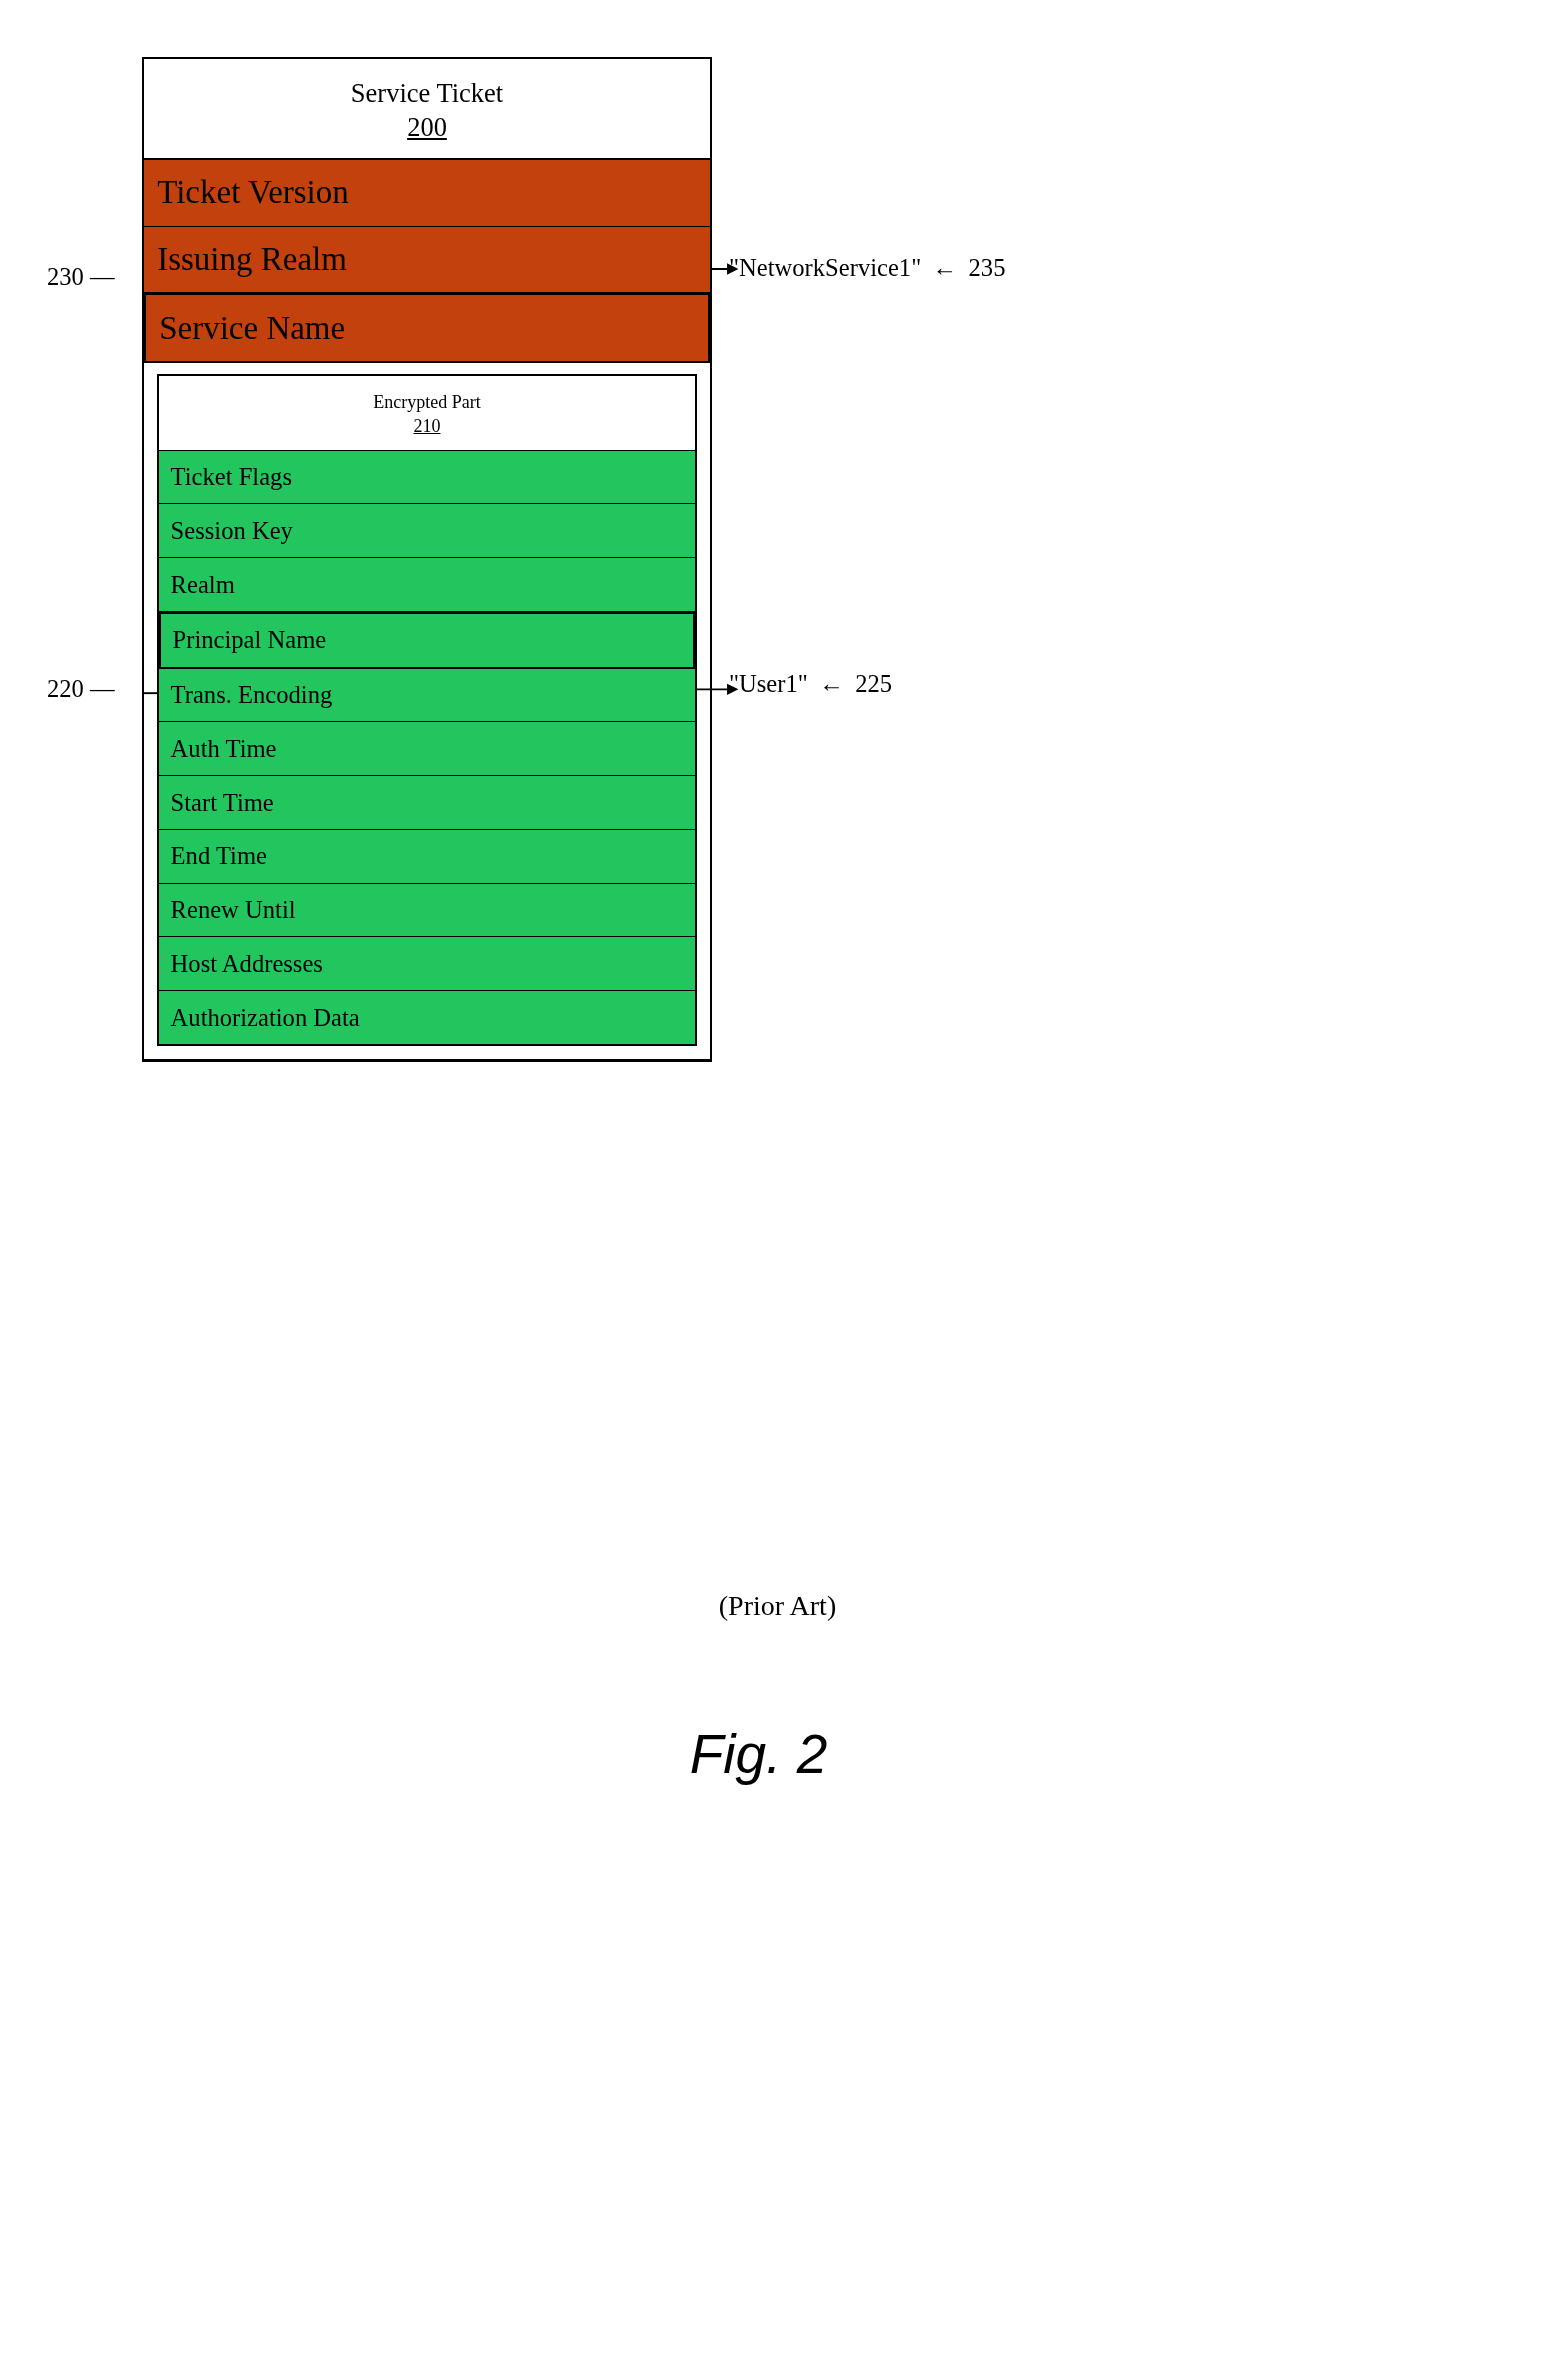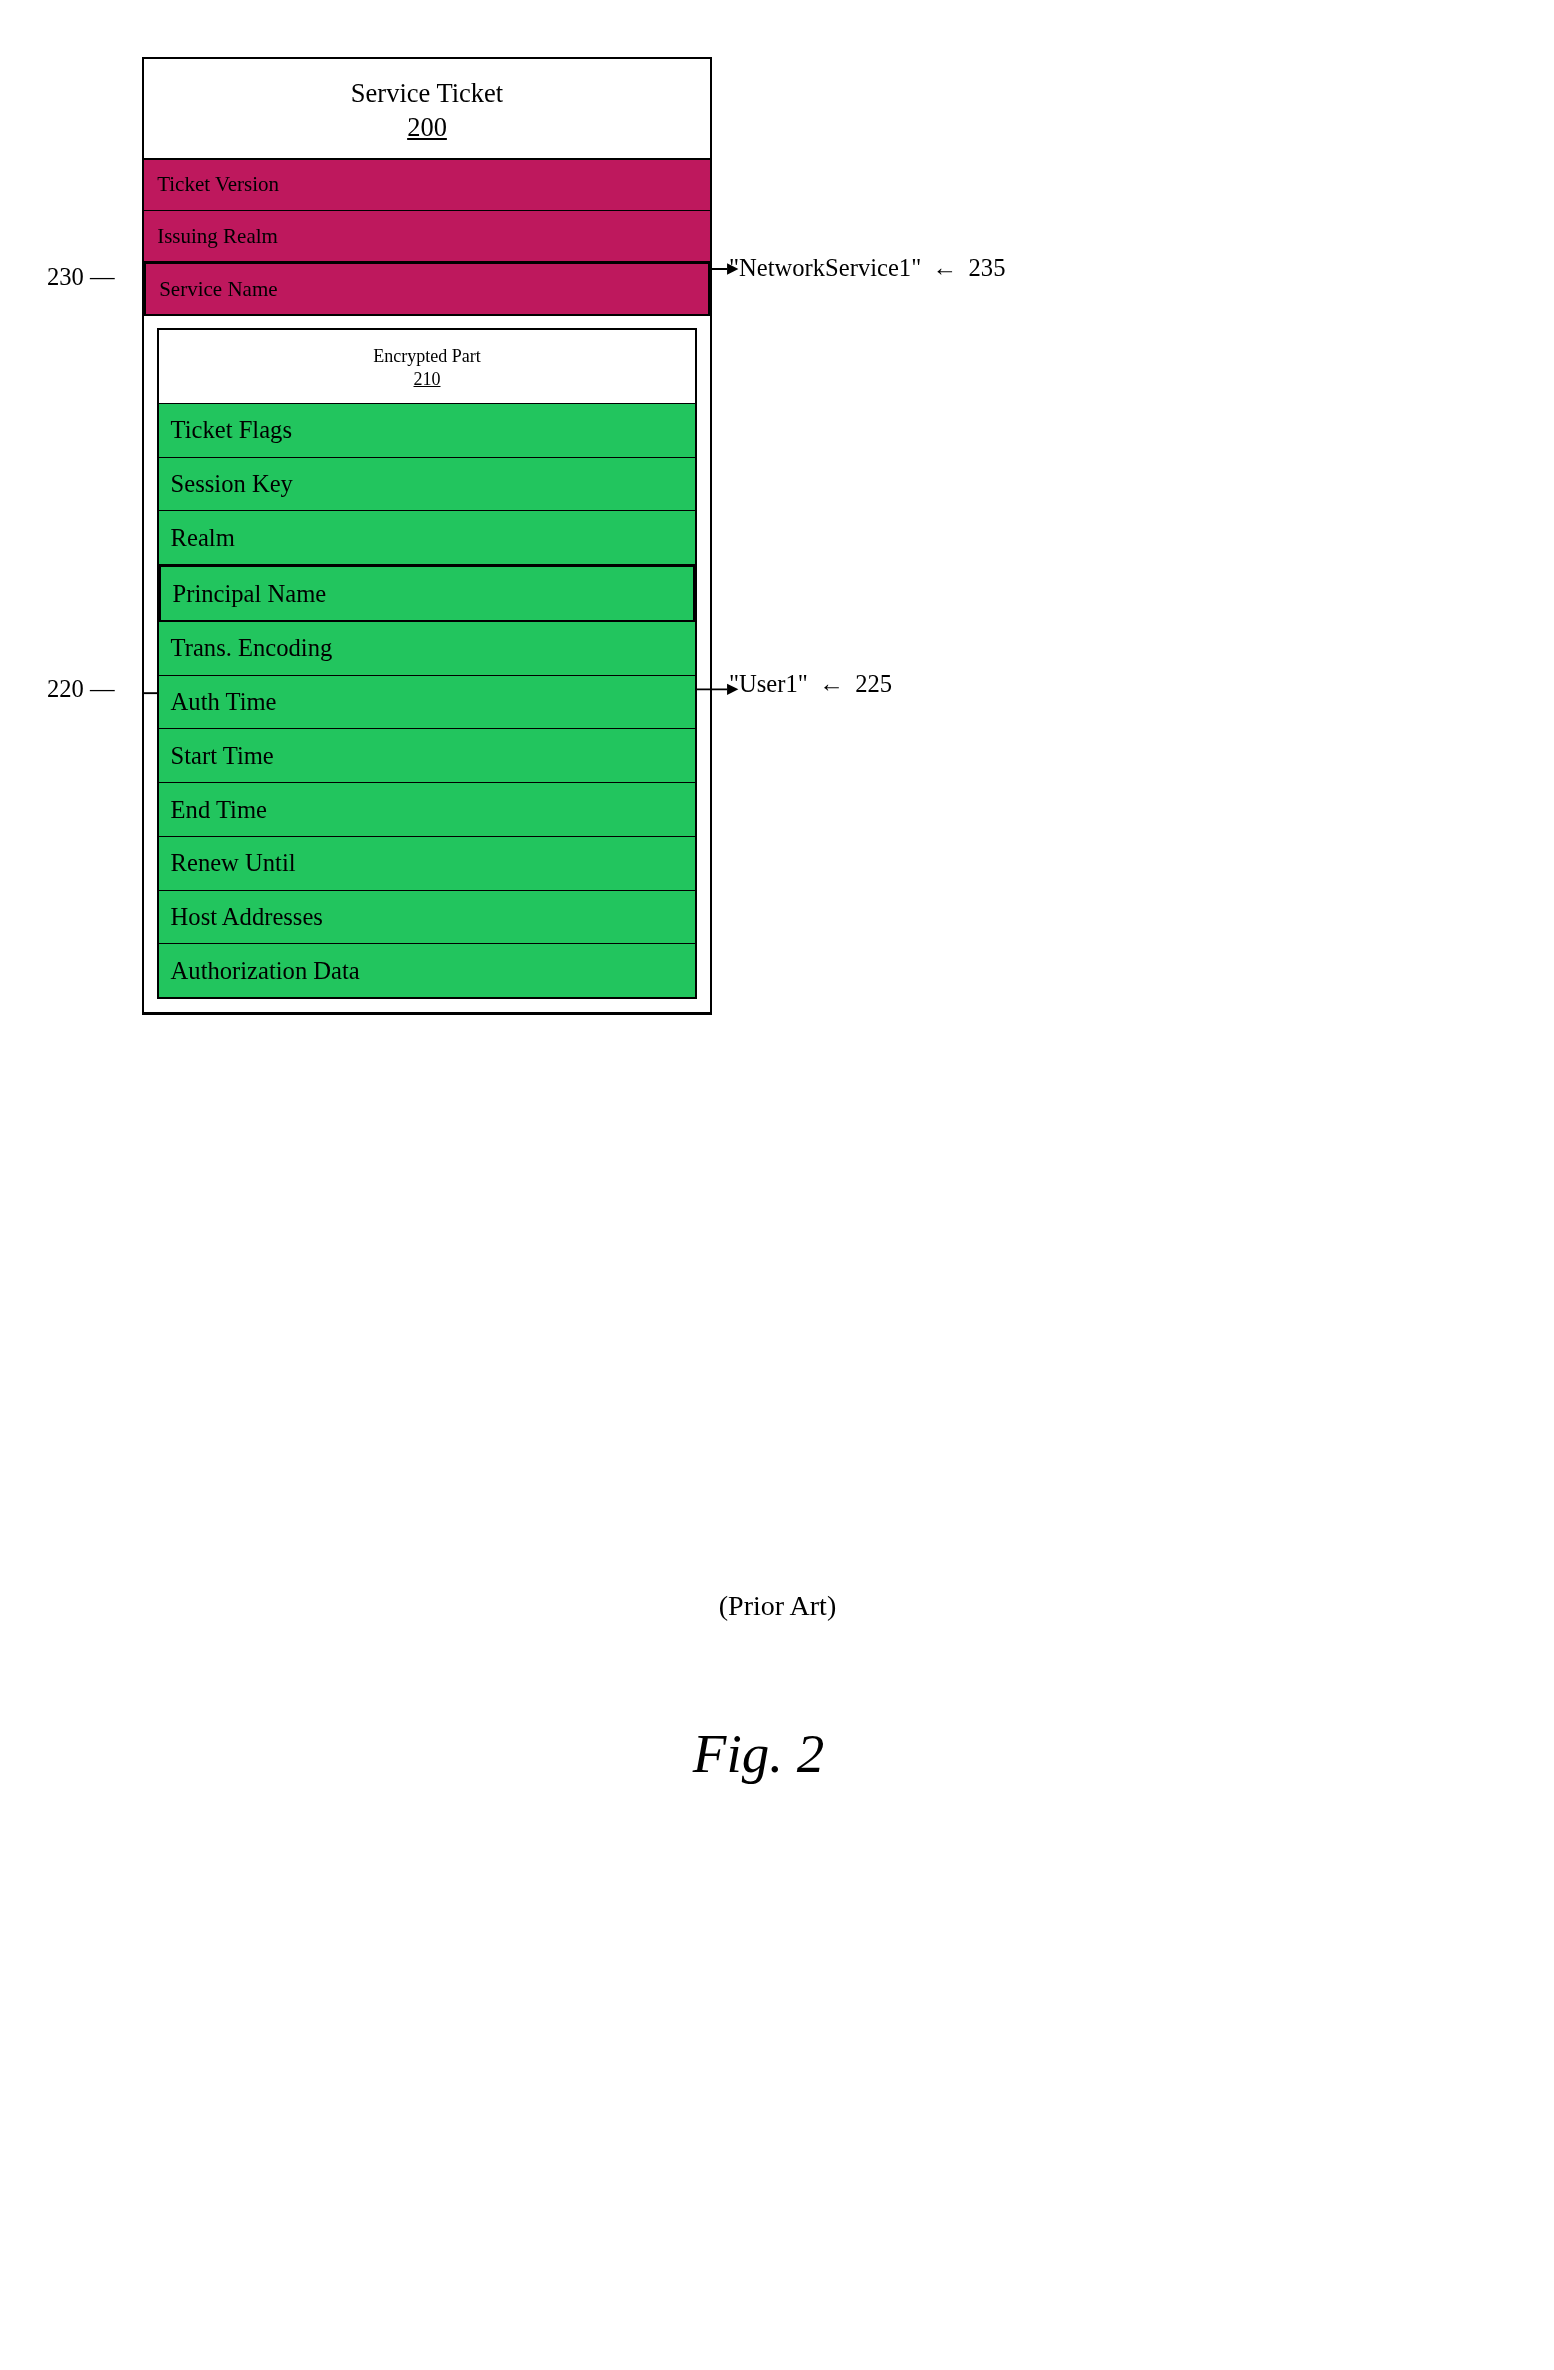--- a/index.html
+++ b/index.html
@@ -47,23 +47,23 @@
       line-height: 1.3;
     }
 
     .service-ticket-header .underline {
       text-decoration: underline;
     }
 
     .ticket-row {
       border-bottom: 1.4px solid #000;
       padding: 11.4px 13.2px;
-      font-size: 21px;
+      font-size: 33px;
       line-height: 1.3;
-      background: #be185d;
+      background: #c2410c;
     }
 
     .ticket-row.thick-border {
       border: 2.8px solid #000;
       border-top: 2.8px solid #000;
     }
 
     
     .encrypted-part-container {
       padding: 11.4px 13.2px 13.2px 13.2px;
@@ -162,21 +162,21 @@
       font-family: 'Times New Roman', Times, serif;
     }
 
     .fig-caption {
       position: absolute;
       top: 1722px;
       left: 0;
       width: 1517px;
       text-align: center;
       font-size: 55px;
-      font-family: Liberation Serif, serif;
+      font-family: Liberation Sans, sans-serif;
       font-style: italic;
     }
   </style>
 </head>
 <body>
 
 <div class="page-container">
 
   <div class="diagram-area">
 

